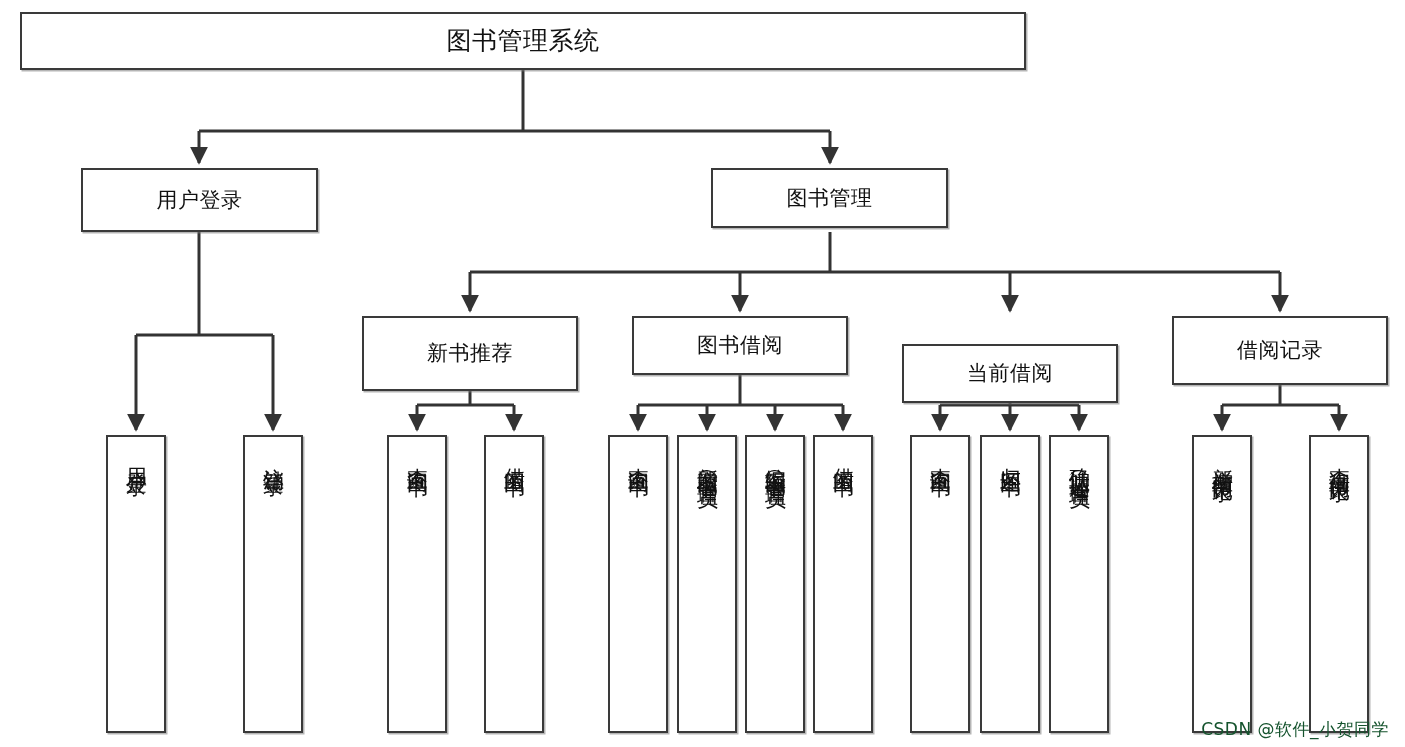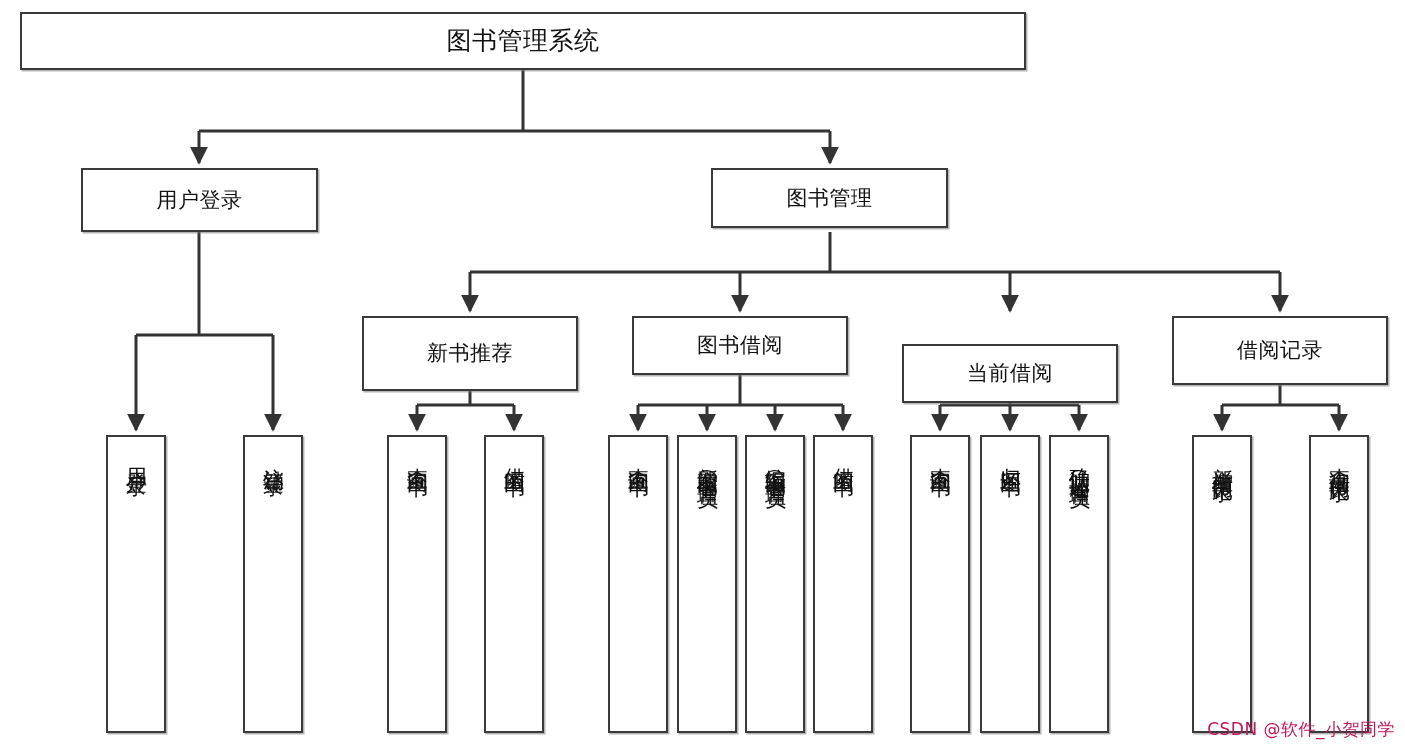--- a/index.html
+++ b/index.html
@@ -57,24 +57,24 @@
     writing-mode: vertical-rl;
     text-orientation: upright;
     font-size: 21px;
     letter-spacing: 3px;
     line-height: 1.0;
     white-space: nowrap;
     transform: none;
   }
   .watermark {
     position: absolute;
-    right: 10px;
+    right: 16px;
     bottom: 6px;
     font-size: 17px;
-    color: #be185d;
+    color: #14532d;
     letter-spacing: 0.5px;
     z-index: 8;
     white-space: nowrap;
   }
 </style>
 </head>
 <body>
 
 <div id="diagram-root">
 

